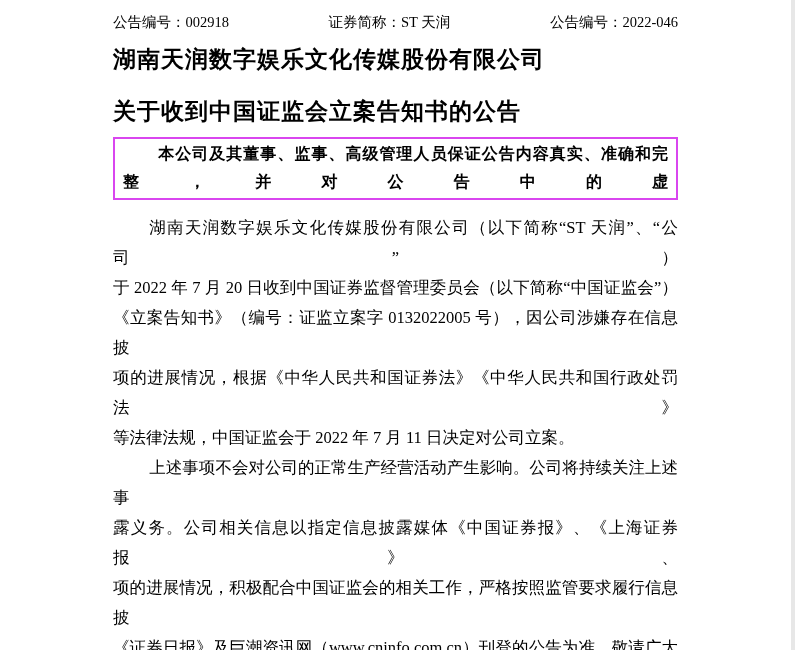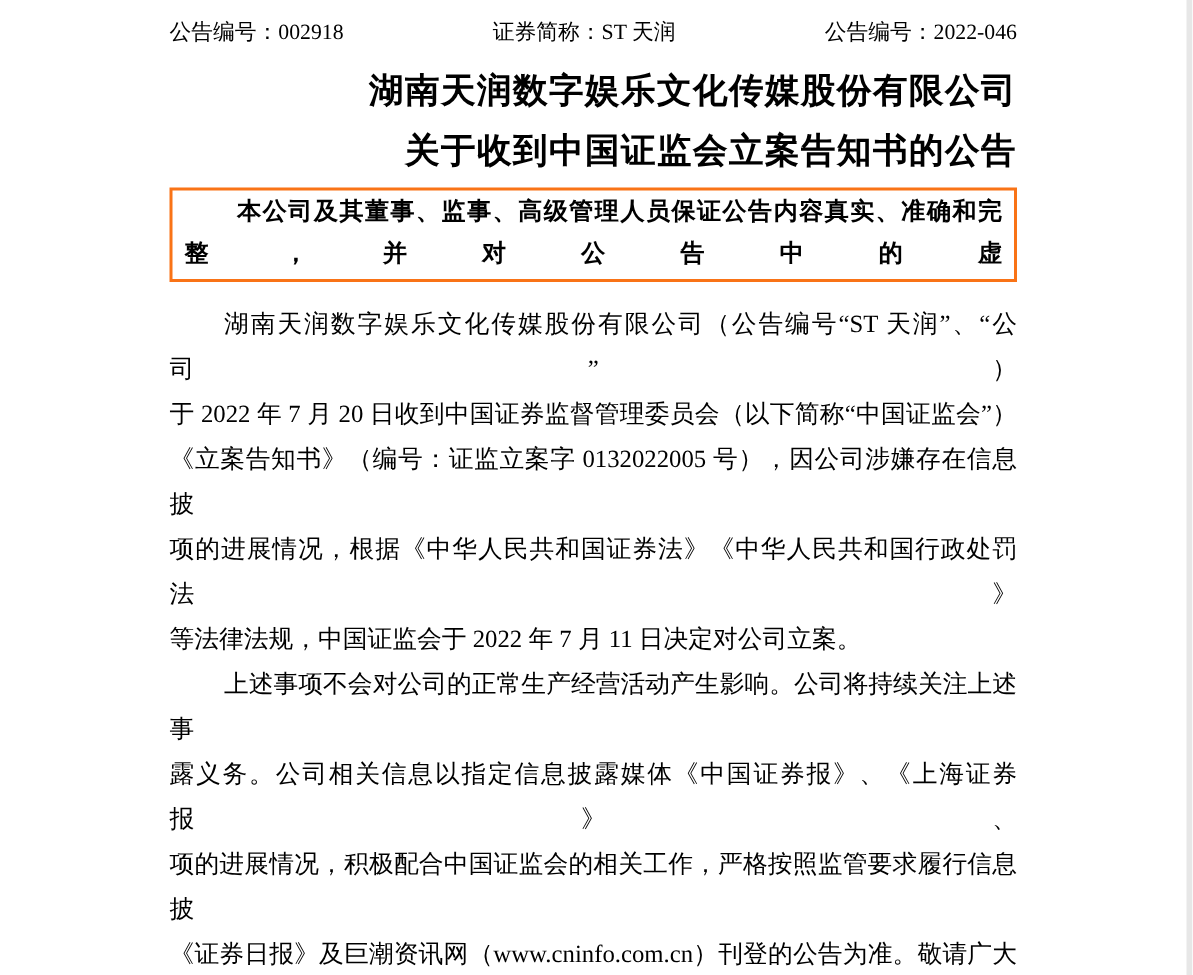--- a/index.html
+++ b/index.html
@@ -29,32 +29,32 @@
   .meta-row {
     padding-top: 12px;
     display: flex;
     justify-content: space-between;
     font-size: 14.5px;
     line-height: 20px;
     white-space: nowrap;
   }
   .title {
     margin: 0;
-    text-align: right;
-    font-family: Liberation Serif, serif;
+    text-align: left;
+    font-family: Liberation Mono, monospace;
     font-weight: bold;
     font-size: 23px;
     line-height: 30px;
     letter-spacing: 1px;
   }
   .title.t1 { margin-top: 14px; }
-  .title.t2 { margin-top: 10px; }
+  .title.t2 { margin-top: 22px; }
   .disclaimer-box {
     margin-top: 9px;
-    border: 2px solid #f97316;
+    border: 2px solid #d946ef;
     padding: 1px 8px 2px 8px;
   }
   .disclaimer-box .line {
     font-weight: bold;
     font-size: 16px;
     line-height: 28px;
   }
   .body-text {
     margin-top: 13px;
   }
@@ -84,21 +84,21 @@
   </div>
 
   <h1 class="title t1">湖南天润数字娱乐文化传媒股份有限公司</h1>
   <h1 class="title t2">关于收到中国证监会立案告知书的公告</h1>
 
   <div class="disclaimer-box">
     <div class="line indent fill">本公司及其董事、监事、高级管理人员保证公告内容真实、准确和完整，并对公告中的虚</div>
   </div>
 
   <div class="body-text">
-    <div class="line indent fill">湖南天润数字娱乐文化传媒股份有限公司（公告编号“ST 天润”、“公司”）</div>
+    <div class="line indent fill">湖南天润数字娱乐文化传媒股份有限公司（以下简称“ST 天润”、“公司”）</div>
     <div class="line fill">于 2022 年 7 月 20 日收到中国证券监督管理委员会（以下简称“中国证监会”）</div>
     <div class="line fill">《立案告知书》（编号：证监立案字 0132022005 号），因公司涉嫌存在信息披</div>
     <div class="line fill">项的进展情况，根据《中华人民共和国证券法》《中华人民共和国行政处罚法》</div>
     <div class="line">等法律法规，中国证监会于 2022 年 7 月 11 日决定对公司立案。</div>
 
     <div class="line indent fill">上述事项不会对公司的正常生产经营活动产生影响。公司将持续关注上述事</div>
     <div class="line fill">露义务。公司相关信息以指定信息披露媒体《中国证券报》、《上海证券报》、</div>
     <div class="line fill">项的进展情况，积极配合中国证监会的相关工作，严格按照监管要求履行信息披</div>
     <div class="line fill">《证券日报》及巨潮资讯网（www.cninfo.com.cn）刊登的公告为准。敬请广大</div>
 

